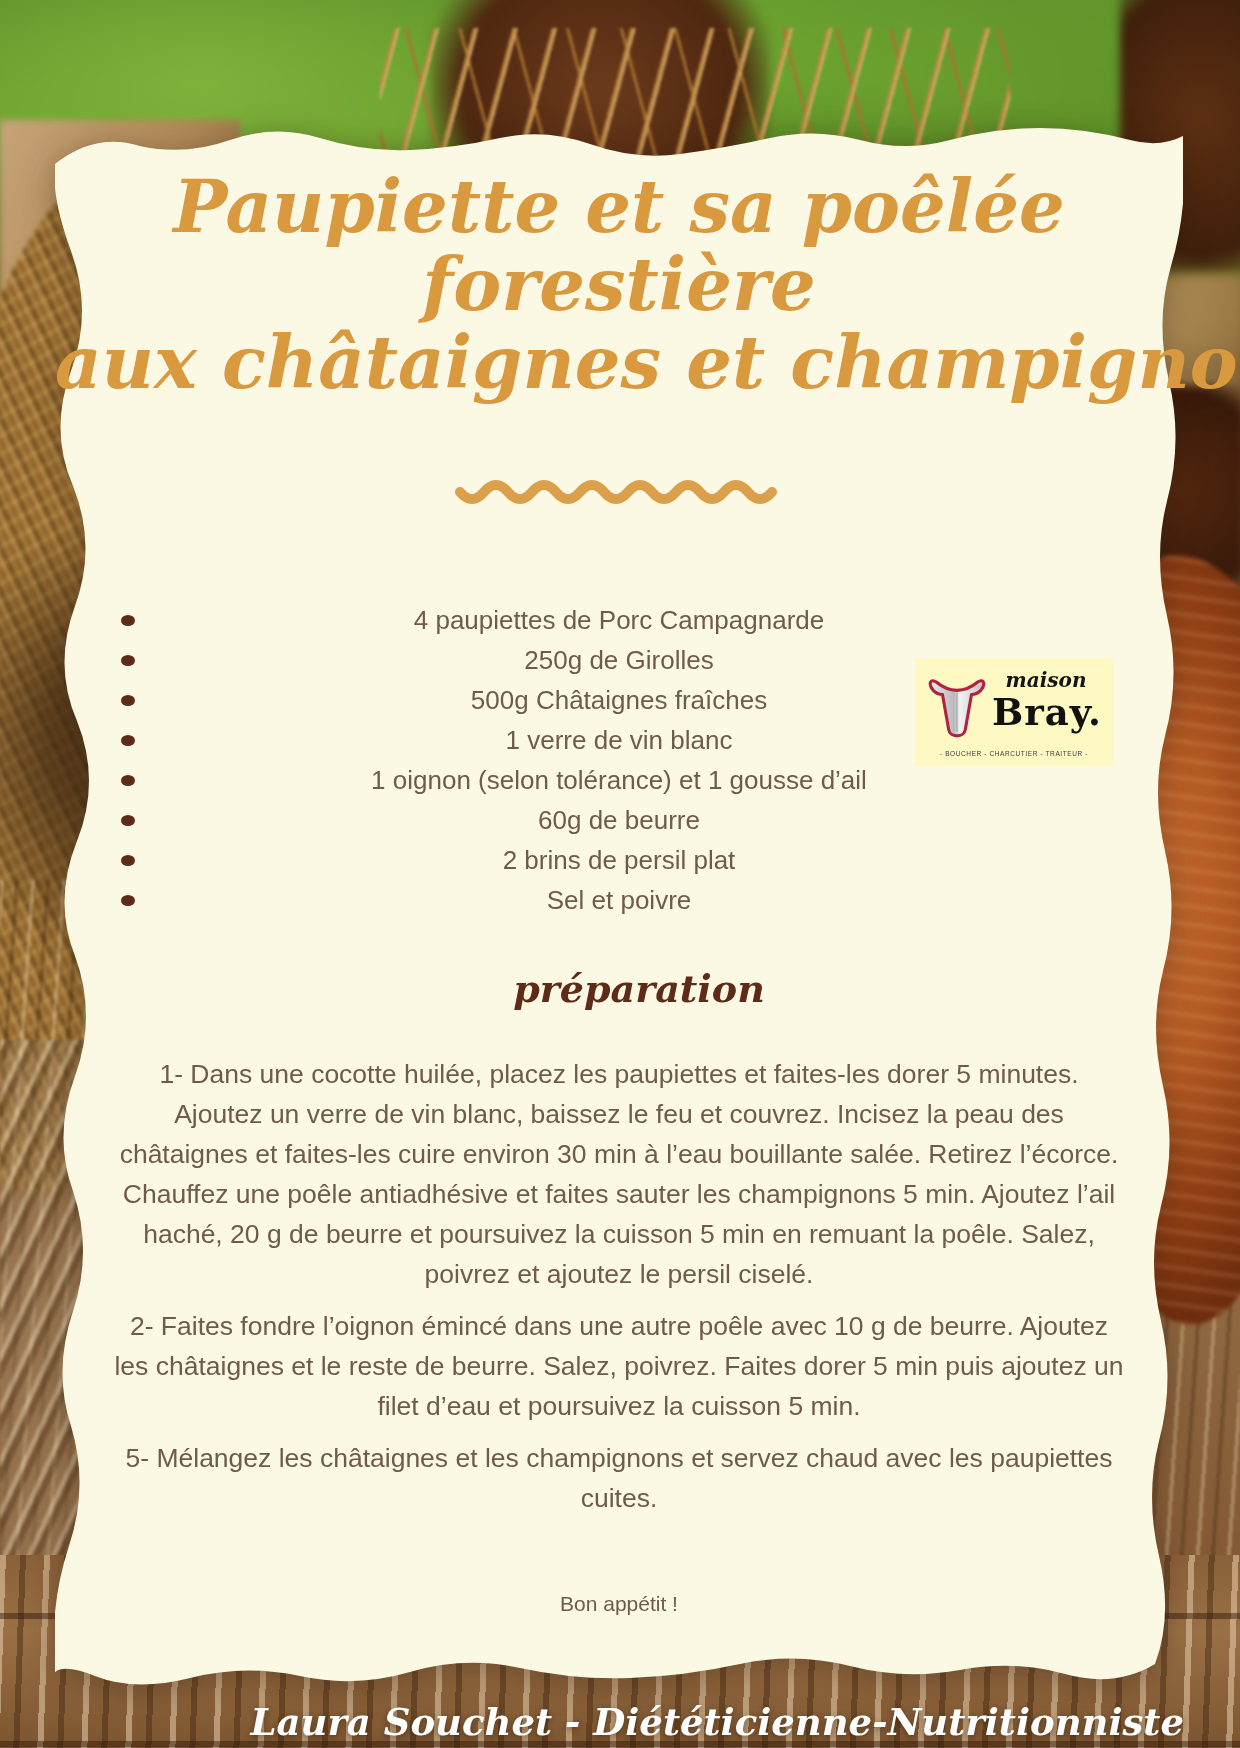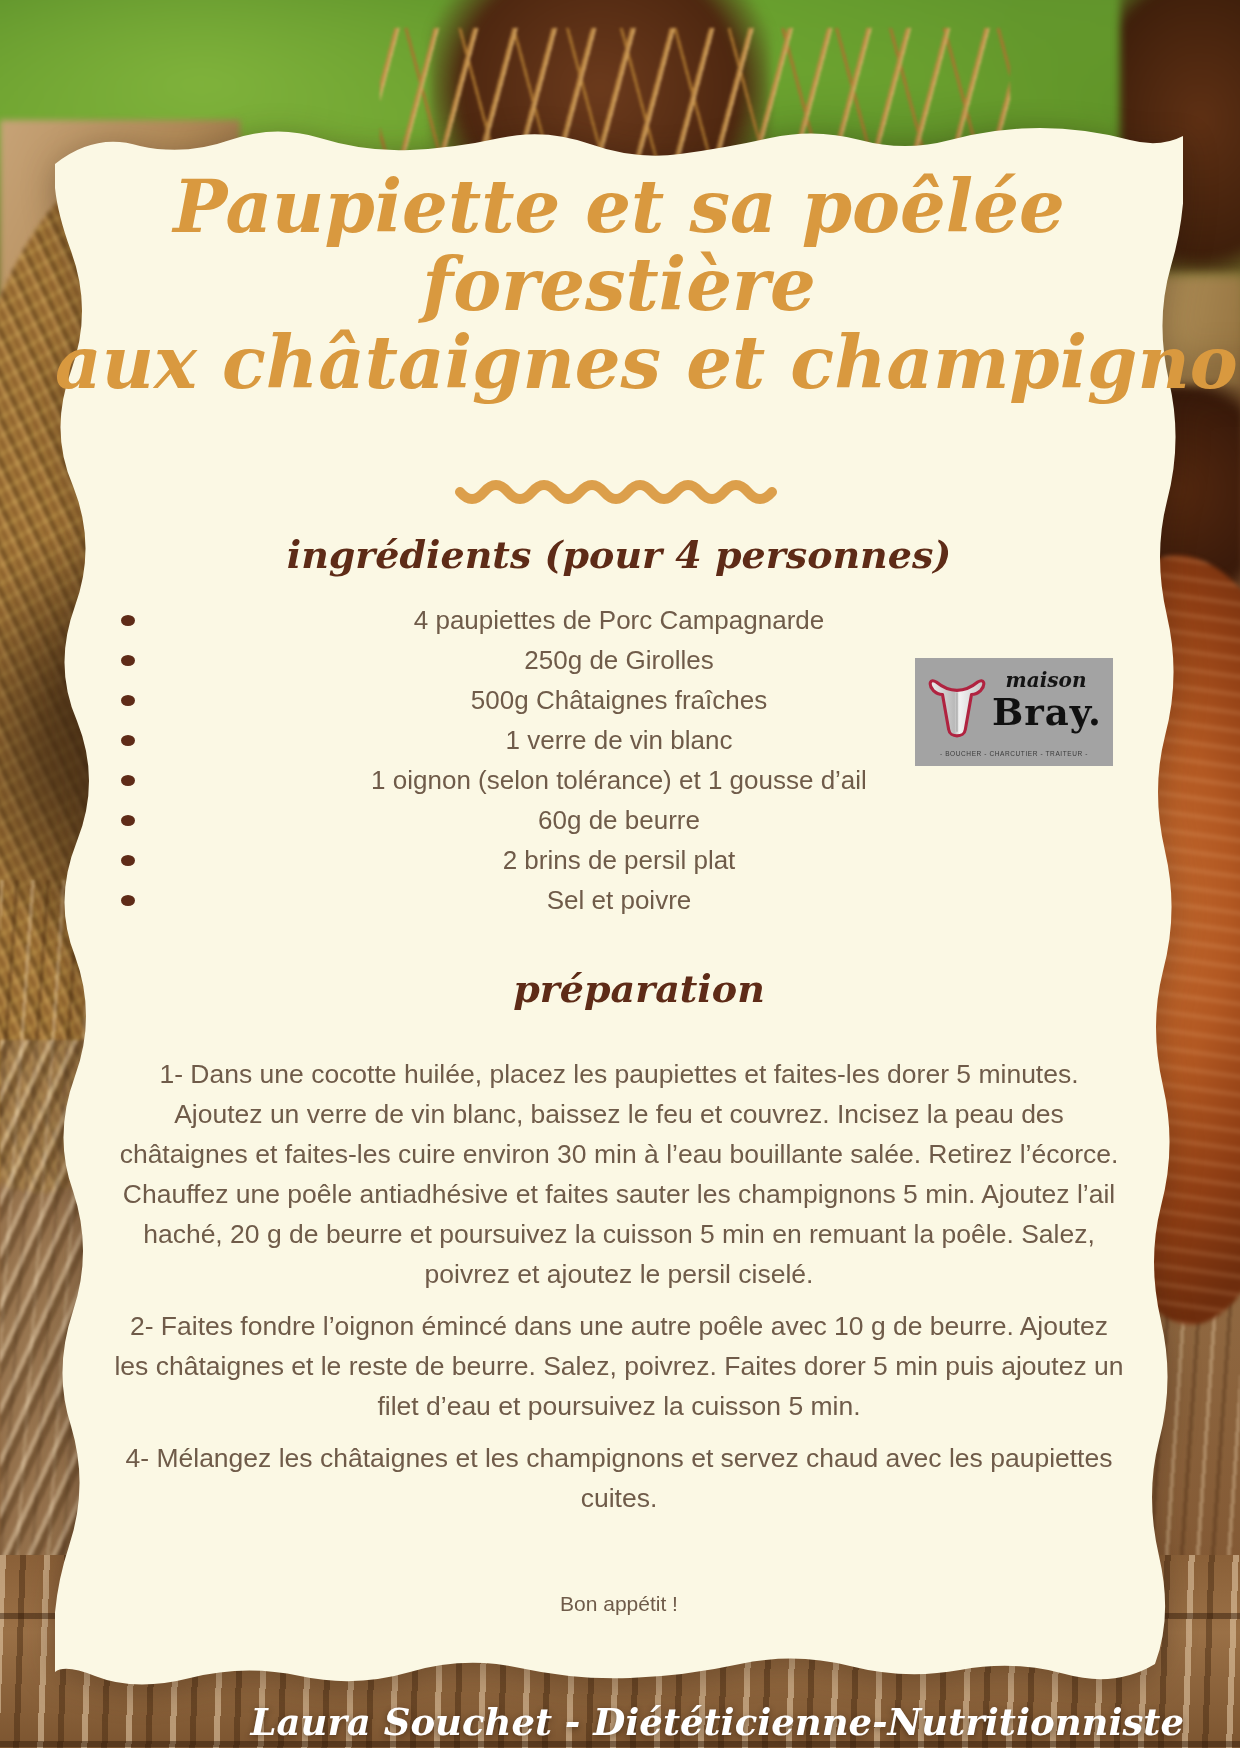--- a/index.html
+++ b/index.html
@@ -66,21 +66,21 @@
          color:#D9993F;font-size:72px;line-height:78px;}
   .title div{white-space:nowrap;}
   .squiggle{position:absolute;top:358px;left:50%;transform:translateX(-50%);}
   .ing-heading{position:absolute;top:416px;left:0;right:0;text-align:center;
                font-size:38px;color:#5E2B17;}
   .ing-list{position:absolute;top:484px;left:0;right:0;}
   .ing-row{position:relative;height:40px;line-height:40px;text-align:center;
            font-size:26px;color:#6F5B49;}
   .bullet{position:absolute;left:66px;top:15px;width:14px;height:11px;
           border-radius:50%;background:#5E2B17;}
-  .logo-box{position:absolute;left:860px;top:542px;width:198px;height:108px;background:#a3a3a3;}
+  .logo-box{position:absolute;left:860px;top:542px;width:198px;height:108px;background:#fef9c3;}
   .logo-bull{position:absolute;left:13px;top:17px;}
   .logo-maison{position:absolute;left:74px;top:10px;width:114px;text-align:center;
                font-size:20px;color:#141414;}
   .logo-bray{position:absolute;left:74px;top:32px;width:116px;text-align:center;
              font-family:"DejaVu Serif",serif;font-weight:700;font-size:37px;
              color:#111;letter-spacing:1px;}
   .logo-tagline{position:absolute;left:0;right:0;bottom:9px;text-align:center;
                 font-size:6.5px;letter-spacing:.6px;color:#3A3A3A;white-space:nowrap;}
   .prep-heading{position:absolute;top:850px;left:0;right:0;text-align:center;
                 font-size:38px;color:#5E2B17;margin-left:40px;}
@@ -140,21 +140,20 @@
       <div class="title script">
         <div>Paupiette et sa poêlée</div>
         <div>forestière</div>
         <div>aux châtaignes et champignons</div>
       </div>
 
       <svg class="squiggle" width="330" height="30" viewBox="0 0 330 30">
         <path d="M 6 18 q 12 14 24 0 q 12 -14 24 0 q 12 14 24 0 q 12 -14 24 0 q 12 14 24 0 q 12 -14 24 0 q 12 14 24 0 q 12 -14 24 0 q 12 14 24 0 q 12 -14 24 0 q 12 14 24 0 q 12 -14 24 0 q 12 14 24 0" fill="none" stroke="#DC9F4B" stroke-width="10" stroke-linecap="round"></path>
       </svg>
 
-      <div class="ing-heading script">ingrédients (pour 4 personnes)</div>
 
       <div class="ing-list">
         <div class="ing-row"><span class="bullet"></span><span>4 paupiettes de Porc Campagnarde</span></div>
         <div class="ing-row"><span class="bullet"></span><span>250g de Girolles</span></div>
         <div class="ing-row"><span class="bullet"></span><span>500g Châtaignes fraîches</span></div>
         <div class="ing-row"><span class="bullet"></span><span>1 verre de vin blanc</span></div>
         <div class="ing-row"><span class="bullet"></span><span>1 oignon (selon tolérance) et 1 gousse d’ail</span></div>
         <div class="ing-row"><span class="bullet"></span><span>60g de beurre</span></div>
         <div class="ing-row"><span class="bullet"></span><span>2 brins de persil plat</span></div>
         <div class="ing-row"><span class="bullet"></span><span>Sel et poivre</span></div>
@@ -178,21 +177,21 @@
         <div class="logo-maison script">maison</div>
         <div class="logo-bray">Bray.</div>
         <div class="logo-tagline">- BOUCHER - CHARCUTIER - TRAITEUR -</div>
       </div>
 
       <div class="prep-heading script">préparation</div>
 
       <div class="steps">
         <p>1- Dans une cocotte huilée, placez les paupiettes et faites-les dorer 5 minutes. Ajoutez un verre de vin blanc, baissez le feu et couvrez. Incisez la peau des châtaignes et faites-les cuire environ 30 min à l’eau bouillante salée. Retirez l’écorce. Chauffez une poêle antiadhésive et faites sauter les champignons 5 min. Ajoutez l’ail haché, 20 g de beurre et poursuivez la cuisson 5 min en remuant la poêle. Salez, poivrez et ajoutez le persil ciselé.</p>
         <p>2- Faites fondre l’oignon émincé dans une autre poêle avec 10 g de beurre. Ajoutez les châtaignes et le reste de beurre. Salez, poivrez. Faites dorer 5 min puis ajoutez un filet d’eau et poursuivez la cuisson 5 min.</p>
-        <p>4- Mélangez les châtaignes et les champignons et servez chaud avec les paupiettes cuites.</p>
+        <p>5- Mélangez les châtaignes et les champignons et servez chaud avec les paupiettes cuites.</p>
       </div>
 
       <div class="closing">Bon appétit !</div>
     </div>
   </div>
 
   <div class="signature script">Laura Souchet - Diététicienne-Nutritionniste</div>
 </div>
 
 </body></html>

